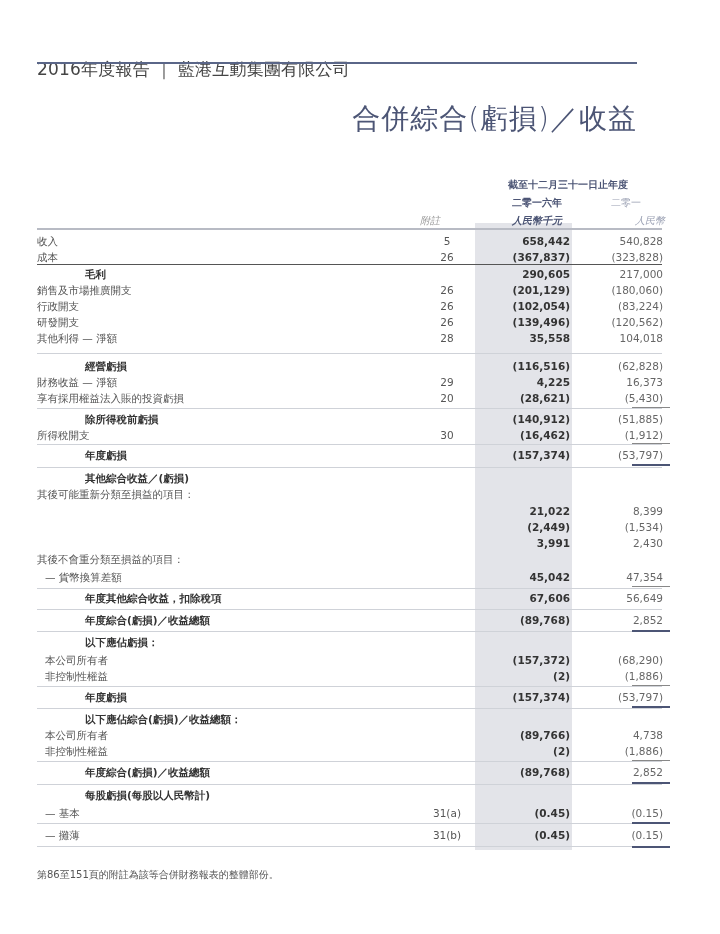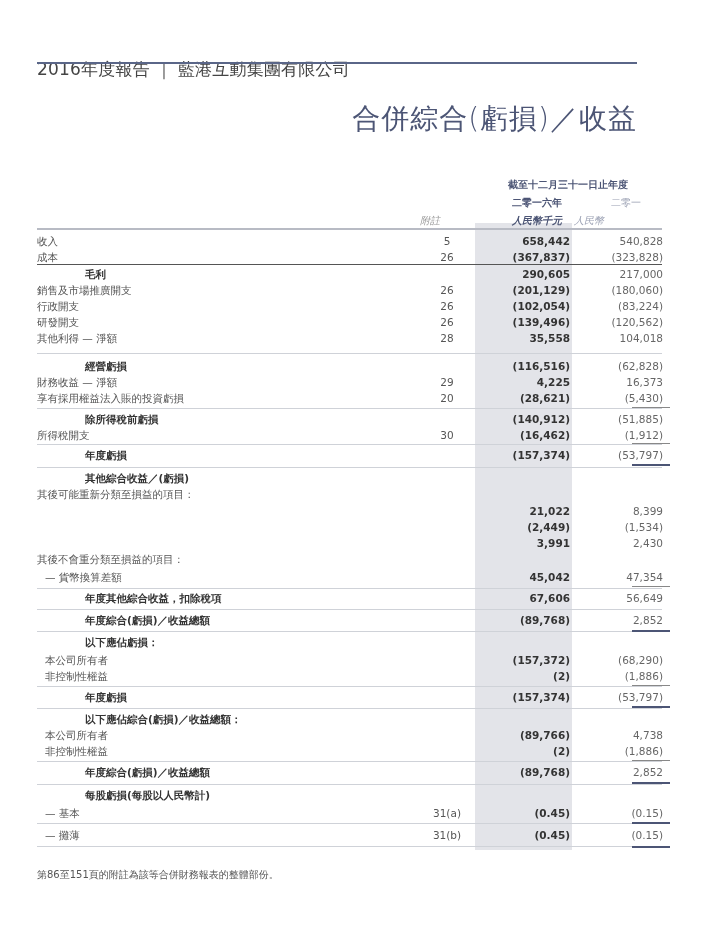--- a/index.html
+++ b/index.html
@@ -33,21 +33,21 @@
 <div class="hdr-rule"></div>
 <div class="title">合併綜合(虧損)／收益</div>
 
 <div class="shade"></div>
 
 <div class="colhead" style="left:508px;top:178px;">截至十二月三十一日止年度</div>
 <div class="colhead" style="left:512px;top:196px;">二零一六年</div>
 <div class="colhead faint" style="left:611px;top:196px;">二零一</div>
 <div class="note-head">附註</div>
 <div class="unit colhead" style="left:512px;font-style:italic;">人民幣千元</div>
-<div class="unit colhead faint" style="left:574px;font-style:italic;">人民幣</div>
+<div class="unit colhead faint" style="left:635px;font-style:italic;">人民幣</div>
 <div class="toprule"></div>
 
 <div id="rows">
     <div class="row" style="top: 233px;">
       <span class="lbl">收入</span>
       <span class="note">5</span>
       <span class="v1">658,442</span>
       <span class="v2">540,828</span>
     </div>
     <div class="row" style="top: 249px;">

